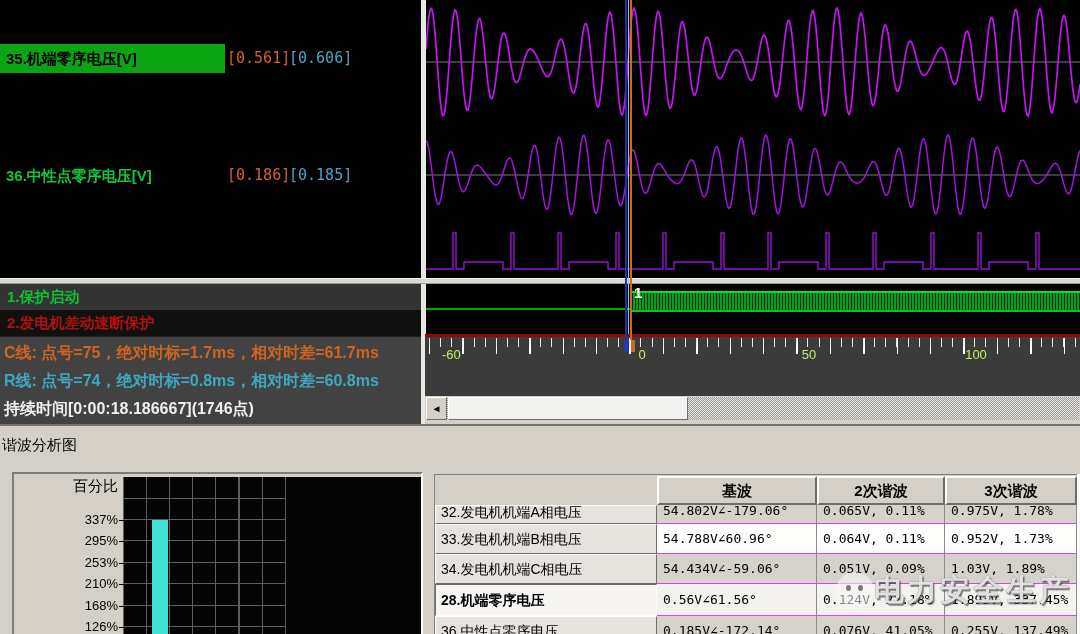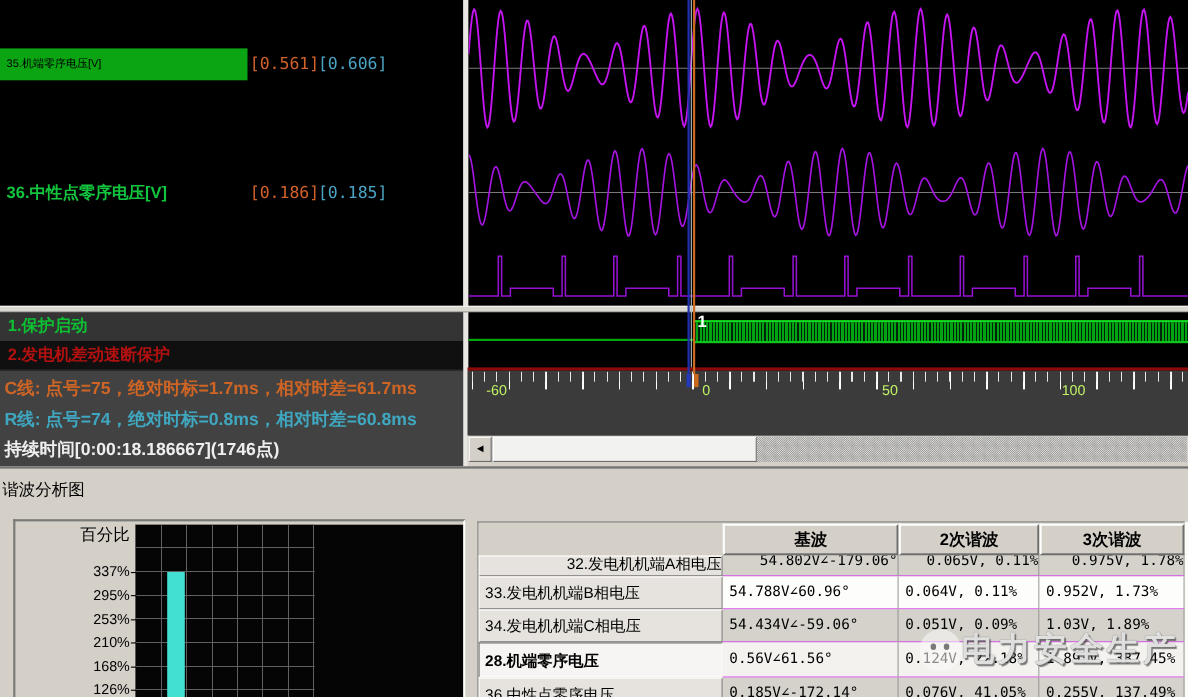--- a/index.html
+++ b/index.html
@@ -10,21 +10,21 @@
     font-family:"Liberation Sans","DejaVu Sans",sans-serif;
     color:#000;
   }
   .abs { position:absolute; }
 
   
   .top-section { left:0; top:0; width:1080px; height:424px; background:#000; }
 
   
   .ch-hl { left:0; top:44px; width:225px; height:29px; background:#0ba513; }
-  .ch-hl .lbl { position:absolute; left:6px; top:0; line-height:29px; font-size:10px; color:#000; font-weight:normal; white-space:nowrap;}
+  .ch-hl .lbl { position:absolute; left:6px; top:0; line-height:29px; font-size:15px; color:#000; font-weight:bold; white-space:nowrap;}
   .ch2-lbl { left:6px; top:161px; height:29px; line-height:29px; font-size:15px; color:#12c53e; font-weight:bold; white-space:nowrap;}
   .val { font-family:"DejaVu Sans Mono",monospace; font-size:15px; line-height:29px; white-space:nowrap; }
   .v-orange { color:#d2622a; }
   .v-cyan { color:#4aa4c4; }
   .val-a1 { left:227px; top:44px; } .val-a2 { left:289px; top:44px; }
   .val-b1 { left:227px; top:161px; } .val-b2 { left:289px; top:161px; }
 
   
   .vdivider { left:421px; top:0; width:5px; height:424px; background:#e9e7e2; }
 
@@ -117,21 +117,21 @@
   .th-c1 { left:222px; width:160px; top:1px; height:29px; line-height:25px;}
   .th-c2 { left:382px; width:128px; top:1px; height:29px; line-height:25px;}
   .th-c3 { left:510px; width:132px; top:1px; height:29px; line-height:25px;}
   .rlabel { left:0; width:222px; background:#e6e3de; border:1px solid; border-color:#fdfdfb #6e6e6e #6e6e6e #fdfdfb; padding-left:5px;}
   .rlabel.sel { background:#f6f5f3; font-weight:bold; border-color:#6e6e6e #fdfdfb #fdfdfb #6e6e6e; }
   .vcell { border-right:1px solid #8a8a8a; border-bottom:1px solid #d946ef; padding-left:6px;
            font-family:"DejaVu Sans Mono",monospace; font-size:13px; }
   .c1 { left:222px; width:160px; } .c2 { left:382px; width:128px; } .c3 { left:510px; width:132px; }
   .row-gray  { background:#d5d2cb; } .row-white { background:#fdfdfb; } .row-sel { background:#f3f2ef; }
   .rr32 { top:30px;  height:19px; line-height:26px; }
-  .rr32 .inner { margin-top:-7px; display:block;text-align:right; }
+  .rr32 .inner { margin-top:-7px; display:block; }
   .rr33 { top:49px;  height:30px; line-height:29px; }
   .rr34 { top:79px;  height:30px; line-height:29px; }
   .rr35 { top:109px; height:32px; line-height:31px; }
   .rr36 { top:141px; height:30px; line-height:29px; }
   .tbl-right-sliver { left:1077px; top:474px; width:3px; height:160px; background:#fbfbf8; }
 
   
   .watermark { left:836px; top:568px; width:244px; height:44px; z-index:20; pointer-events:none; }
   .wm-logo { position:absolute; left:0; top:4px; width:38px; height:38px; border-radius:50%;
      background:rgba(250,250,250,0.55); }

